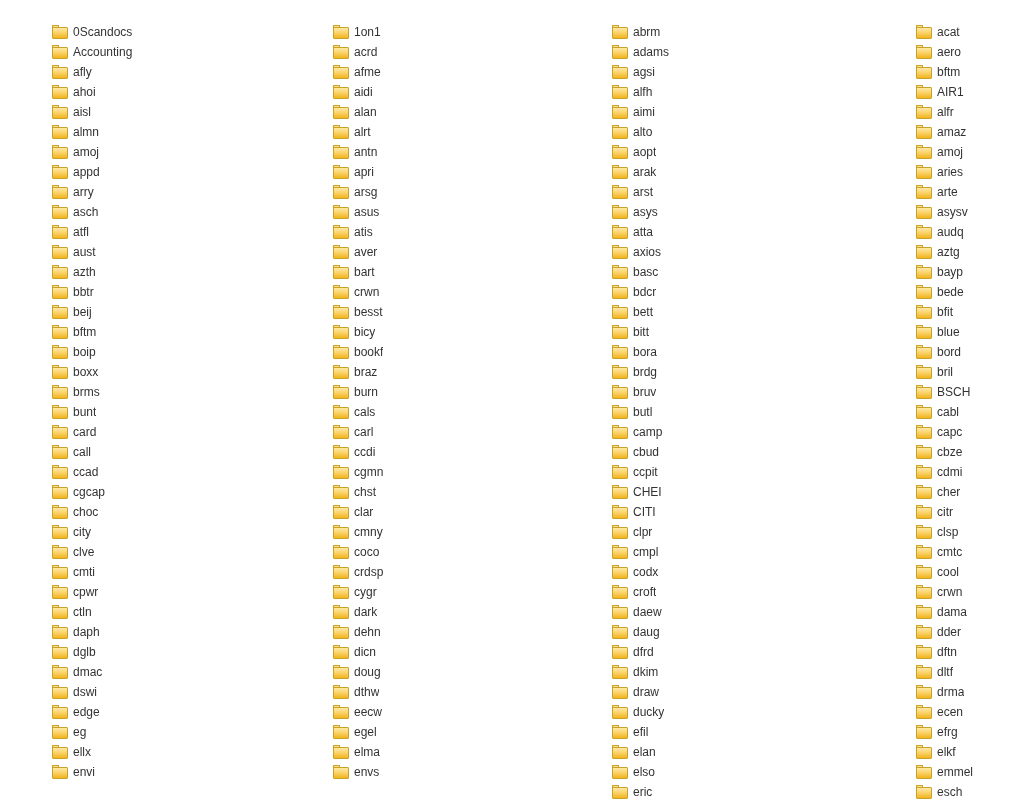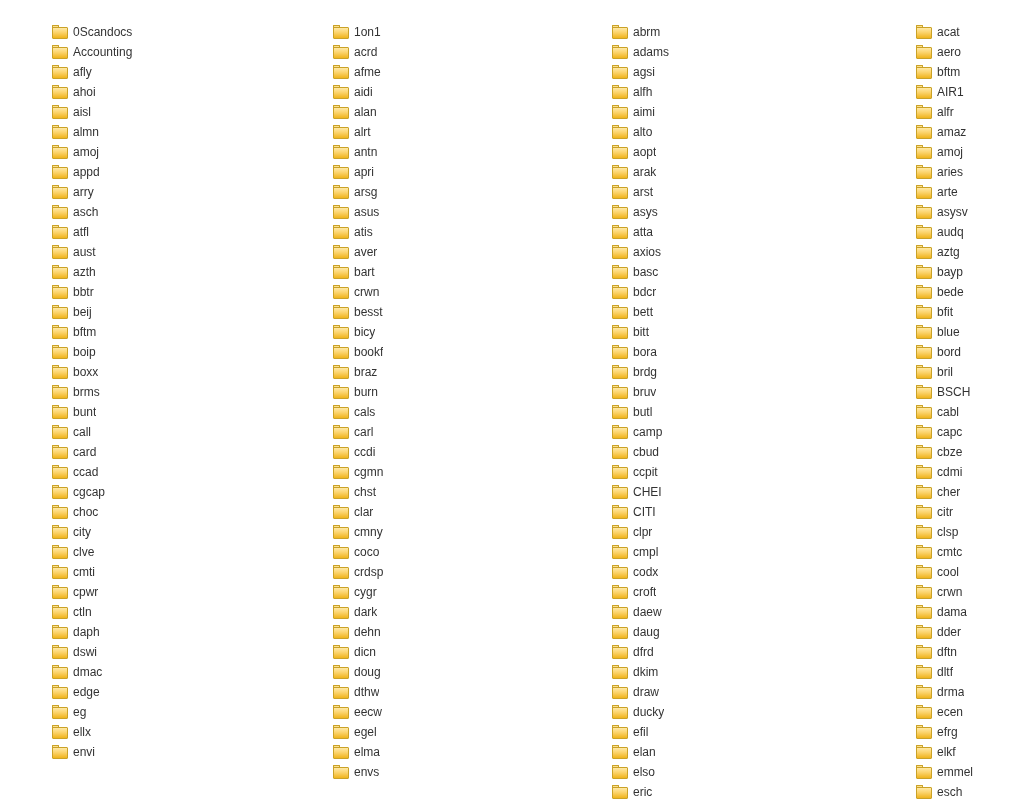--- a/index.html
+++ b/index.html
@@ -161,34 +161,34 @@
           <span class="tab"></span>
           <span class="body"></span>
         </span>
         <span class="lbl">bunt</span>
       </div>
       <div class="item">
         <span class="folder-ico">
           <span class="tab"></span>
           <span class="body"></span>
         </span>
+        <span class="lbl">card</span>
+      </div>
+      <div class="item">
+        <span class="folder-ico">
+          <span class="tab"></span>
+          <span class="body"></span>
+        </span>
         <span class="lbl">call</span>
       </div>
       <div class="item">
         <span class="folder-ico">
           <span class="tab"></span>
           <span class="body"></span>
         </span>
-        <span class="lbl">card</span>
-      </div>
-      <div class="item">
-        <span class="folder-ico">
-          <span class="tab"></span>
-          <span class="body"></span>
-        </span>
         <span class="lbl">ccad</span>
       </div>
       <div class="item">
         <span class="folder-ico">
           <span class="tab"></span>
           <span class="body"></span>
         </span>
         <span class="lbl">cgcap</span>
       </div>
       <div class="item">
@@ -238,28 +238,35 @@
           <span class="tab"></span>
           <span class="body"></span>
         </span>
         <span class="lbl">daph</span>
       </div>
       <div class="item">
         <span class="folder-ico">
           <span class="tab"></span>
           <span class="body"></span>
         </span>
+        <span class="lbl">dglb</span>
+      </div>
+      <div class="item">
+        <span class="folder-ico">
+          <span class="tab"></span>
+          <span class="body"></span>
+        </span>
+        <span class="lbl">dmac</span>
+      </div>
+      <div class="item">
+        <span class="folder-ico">
+          <span class="tab"></span>
+          <span class="body"></span>
+        </span>
         <span class="lbl">dswi</span>
-      </div>
-      <div class="item">
-        <span class="folder-ico">
-          <span class="tab"></span>
-          <span class="body"></span>
-        </span>
-        <span class="lbl">dmac</span>
       </div>
       <div class="item">
         <span class="folder-ico">
           <span class="tab"></span>
           <span class="body"></span>
         </span>
         <span class="lbl">edge</span>
       </div>
       <div class="item">
         <span class="folder-ico">

